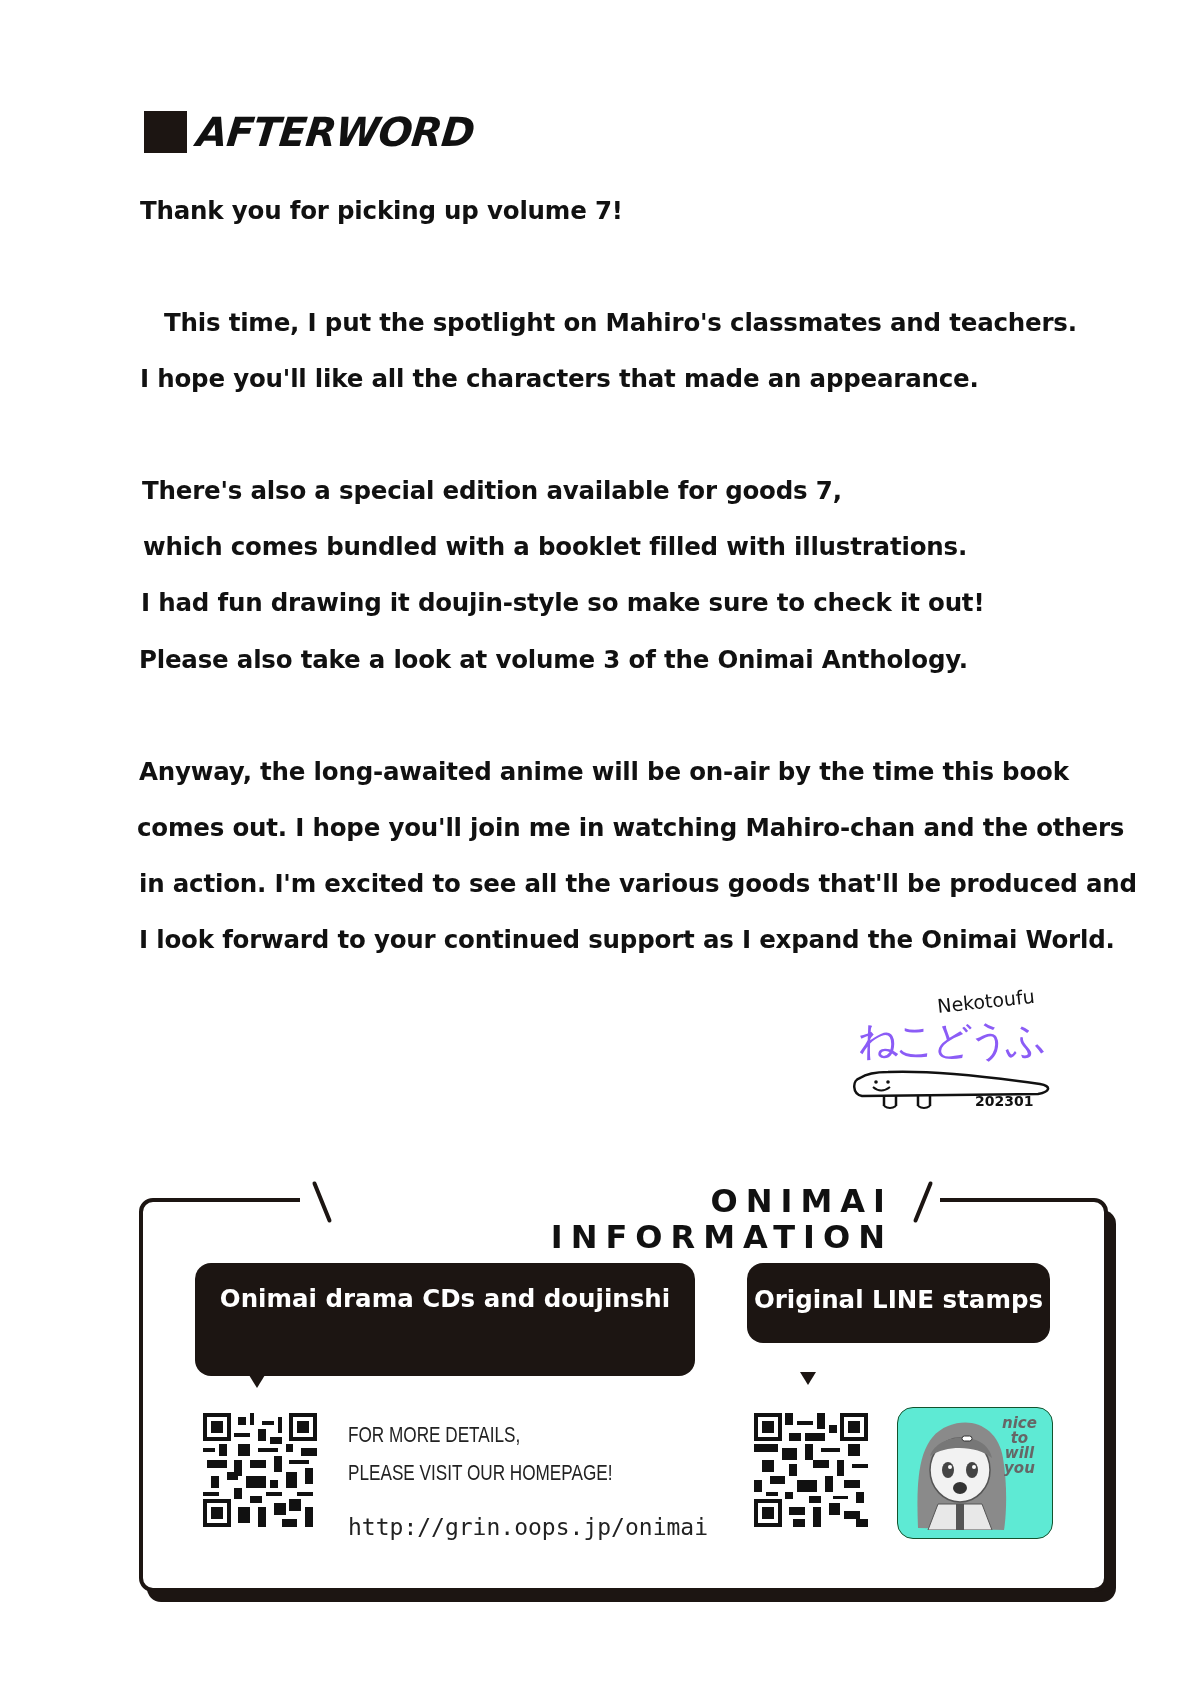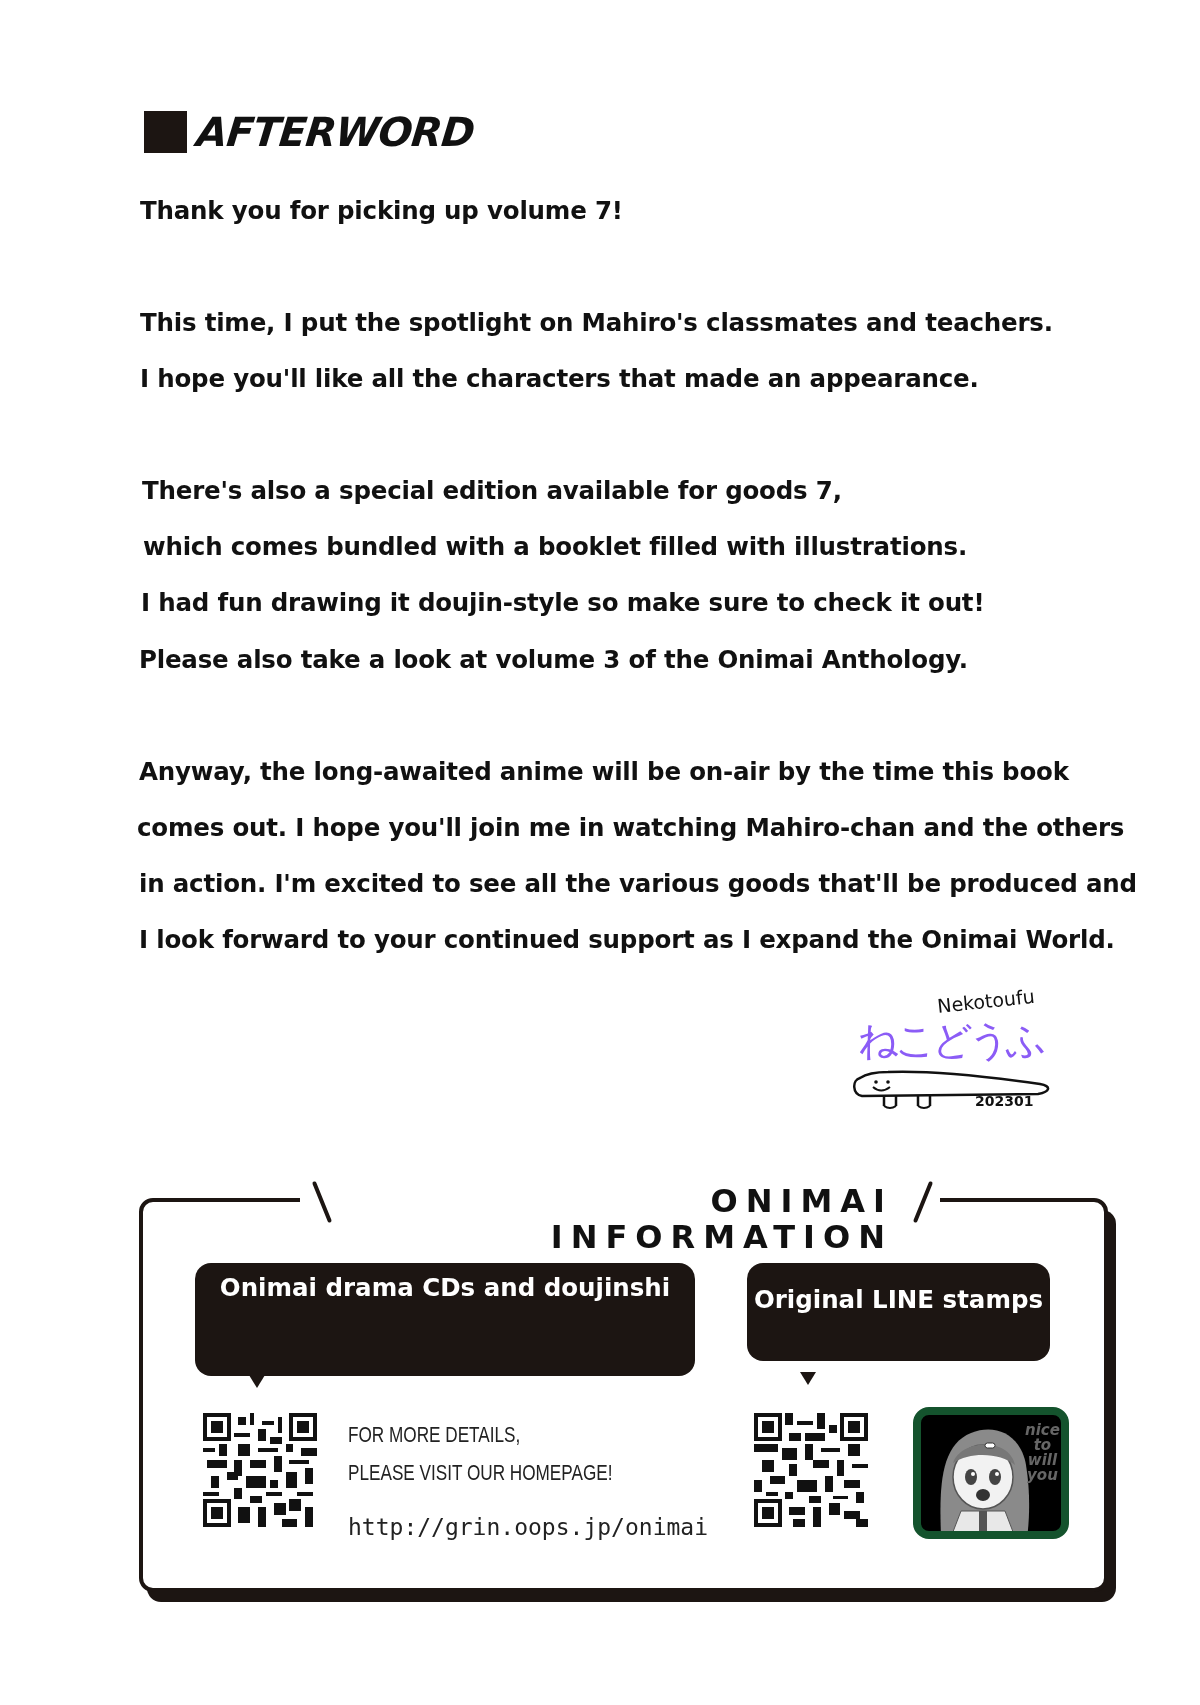--- a/index.html
+++ b/index.html
@@ -7,35 +7,35 @@
   .abs { position:absolute; }
   .heading-square { left:144px; top:111px; width:43px; height:42px; background:#1c1512; }
   .heading-title { left:197px; top:104px; font-family:"DejaVu Sans", sans-serif; font-weight:bold; font-style:italic; font-size:40px; letter-spacing:-1px; color:#111; transform:skewX(-6deg); transform-origin:left; line-height:56px; }
   .line { position:absolute; left:140px; font-weight:bold; font-size:24.5px; line-height:30px; white-space:nowrap; color:#111; letter-spacing:-0.2px; }
   .sig { position:absolute; }
   .info-box { left:139px; top:1198px; width:969px; height:394px; border:4px solid #1c1512; border-radius:14px; box-sizing:border-box; background:#fff; }
   .info-shadow { left:147px; top:1210px; width:969px; height:392px; background:#1c1512; border-radius:14px; }
   .title-gap { left:300px; top:1185px; width:640px; height:30px; background:#fff; }
   .info-title { left:357px; top:1183px; width:536px; text-align:right; font-family:"DejaVu Sans", sans-serif; font-weight:bold; font-size:32px; letter-spacing:8px; line-height:36px; color:#111; }
   .slash { position:absolute; width:4px; height:44px; background:#1c1512; border-radius:2px; top:1180px; }
-  .bubble { position:absolute; background:#1c1512; border-radius:16px; color:#fff; font-weight:bold; text-align:center; font-size:24.5px; line-height:33px; box-sizing:border-box; padding-top:8px; }
+  .bubble { position:absolute; background:#1c1512; border-radius:16px; color:#fff; font-weight:bold; text-align:center; font-size:24.5px; line-height:33px; box-sizing:border-box; padding-top:19px; }
   .tail { position:absolute; width:0; height:0; border-left:8px solid transparent; border-right:8px solid transparent; border-top:13px solid #1c1512; }
   .qr { position:absolute; width:114px; height:114px; }
   .details { position:absolute; font-family:"Liberation Sans", sans-serif; font-size:22px; transform:scaleX(0.78); transform-origin:left; font-weight:normal; color:#222; letter-spacing:0; }
   .url { position:absolute; font-family:"DejaVu Sans Mono", monospace; font-size:23px; color:#222;margin-top:14px; }
-  .stamp { position:absolute; left:897px; top:1407px; width:156px; height:132px; border:8px solid #14532d; border-radius:16px; box-sizing:border-box; background:#000000; overflow:hidden;margin-left:16px; }
+  .stamp { position:absolute; left:897px; top:1407px; width:156px; height:132px; border:1px solid #14532d; border-radius:16px; box-sizing:border-box; background:#5eead4; overflow:hidden; }
 </style>
 </head>
 <body>
 
 <div class="abs heading-square"></div>
 <div class="abs heading-title">AFTERWORD</div>
 
 <div class="line" style="top:196px;">Thank you for picking up volume 7!</div>
-<div class="line" style="top:308px;">This time, I put the spotlight on Mahiro's classmates and teachers.</div>
+<div class="line" style="top:308px;margin-left:24px;">This time, I put the spotlight on Mahiro's classmates and teachers.</div>
 <div class="line" style="top:364px;">I hope you'll like all the characters that made an appearance.</div>
 <div class="line" style="top:476px; left:142px;">There's also a special edition available for goods 7,</div>
 <div class="line" style="top:532px; left:143px;">which comes bundled with a booklet filled with illustrations.</div>
 <div class="line" style="top:588px; left:141px;">I had fun drawing it doujin-style so make sure to check it out!</div>
 <div class="line" style="top:645px; left:139px;">Please also take a look at volume 3 of the Onimai Anthology.</div>
 <div class="line" style="top:757px; left:139px;">Anyway, the long-awaited anime will be on-air by the time this book</div>
 <div class="line" style="top:813px; left:137px;">comes out. I hope you'll join me in watching Mahiro-chan and the others</div>
 <div class="line" style="top:869px; left:139px;">in action. I'm excited to see all the various goods that'll be produced and</div>
 <div class="line" style="top:925px; left:139px;">I look forward to your continued support as I expand the Onimai World.</div>
 
@@ -56,21 +56,21 @@
 <div class="abs title-gap"></div>
 <div class="slash" style="left:320px; transform:rotate(-22deg);"></div>
 <div class="abs info-title">ONIMAI INFORMATION</div>
 <div class="slash" style="left:921px; transform:rotate(22deg);"></div>
 
 <div class="bubble" style="left:195px; top:1263px; width:500px; height:113px;">
   <div>Onimai drama CDs and doujinshi</div>
 </div>
 <div class="tail" style="left:249px; top:1375px;"></div>
 
-<div class="bubble" style="left:747px; top:1263px; width:303px; height:98px; padding-top:20px;">
+<div class="bubble" style="left:747px; top:1263px; width:303px; height:80px; padding-top:20px;">
   <div>Original LINE stamps</div>
 </div>
 <div class="tail" style="left:800px; top:1372px;"></div>
 
 <svg class="qr" style="left:203px; top:1413px;" viewBox="0 0 29 29" shape-rendering="crispEdges">
   <rect width="29" height="29" fill="#fff"></rect>
   <g fill="#111">
     <rect x="0" y="0" width="7" height="7"></rect>
       <rect x="22" y="0" width="7" height="7"></rect>
       <rect x="0" y="22" width="7" height="7"></rect>

